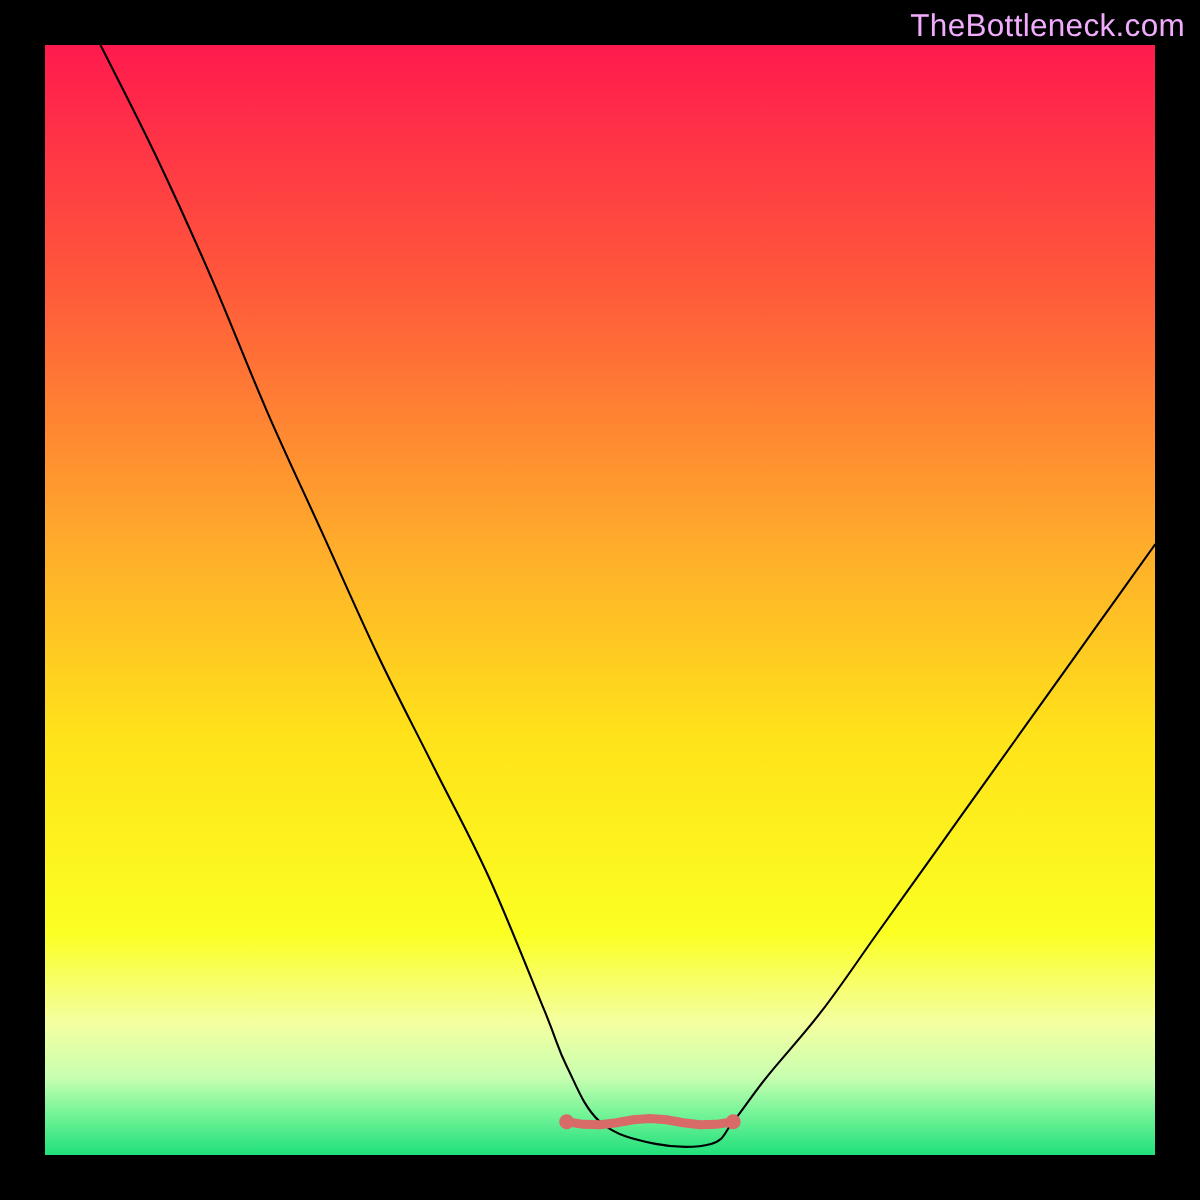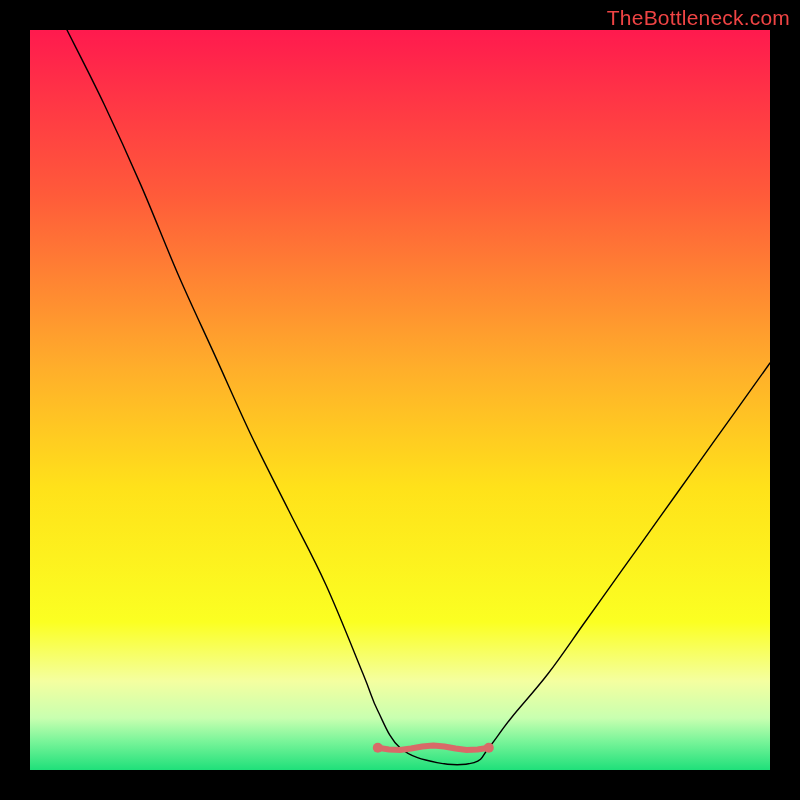--- a/index.html
+++ b/index.html
@@ -28,21 +28,21 @@
   }
   .plot-area svg {
     display: block;
     width: 740px;
     height: 740px;
   }
   .watermark {
     position: absolute;
     top: 6px;
     right: 10px;
-    color: #ef4444;
+    color: #f0abfc;
     font-size: 21px;
     font-weight: 400;
     letter-spacing: 0.2px;
     z-index: 30;
     user-select: none;
   }
   .curve-path {
     fill: none;
     stroke: #000;
     stroke-width: 1.4;

